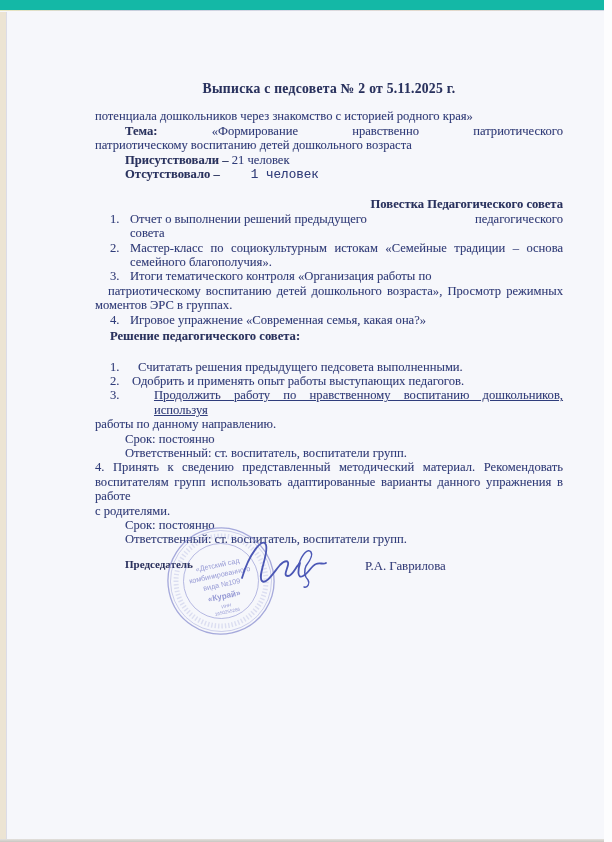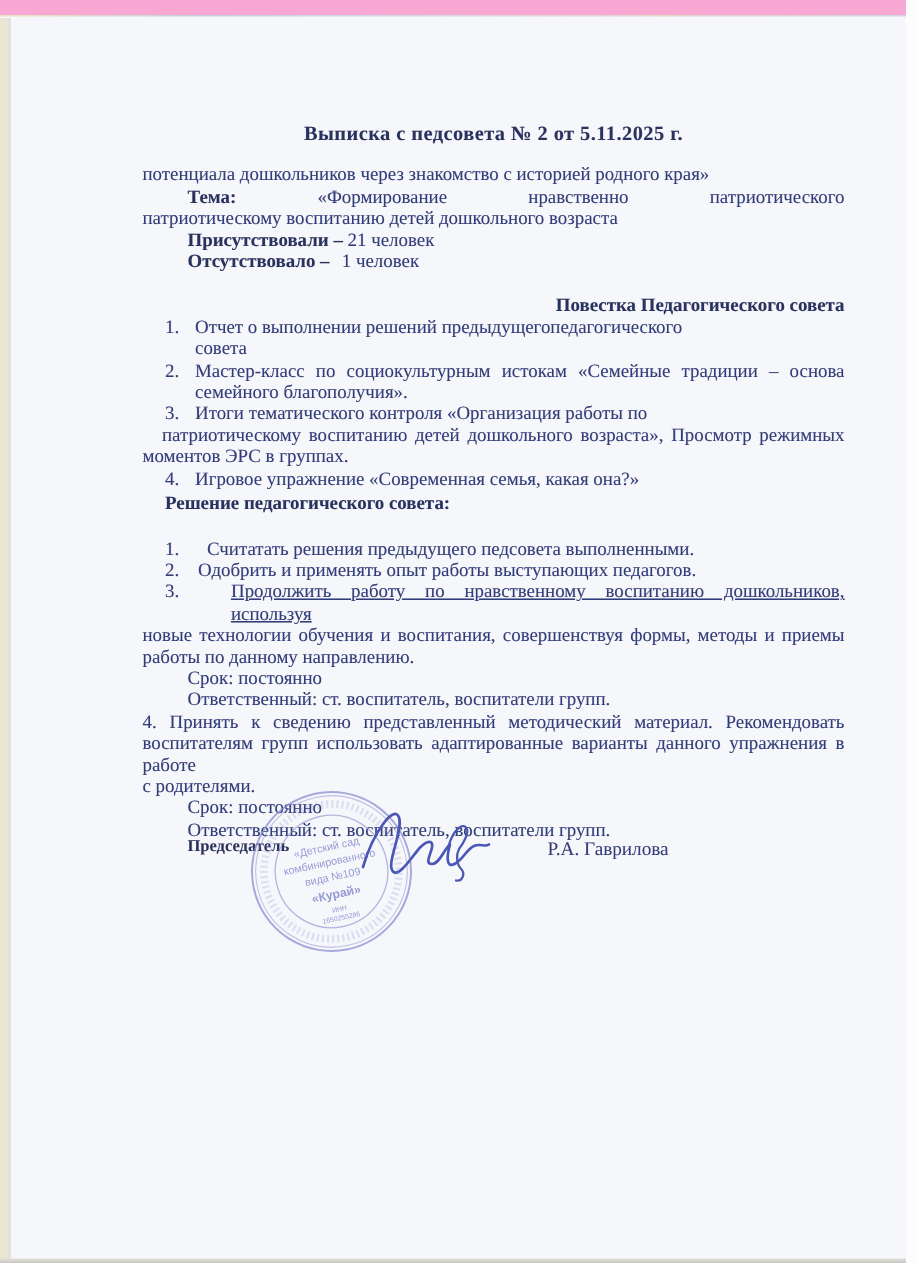--- a/index.html
+++ b/index.html
@@ -3,21 +3,21 @@
 <meta charset="utf-8">
 <style>
   html,body{margin:0;padding:0;}
   body{
     width:612px;height:842px;
     background:#fdfdfe;
     font-family:"Liberation Serif", serif;
   }
   .scan{
     position:relative;width:604px;height:842px;overflow:hidden;
-    background:#f9a8d4;
+    background:#14b8a6;
   }
   .paper{
     position:absolute;left:0;top:11px;right:0;bottom:0;
     background:#f6f7fb;
   }
   .top-edge{
     position:absolute;left:0;top:10px;width:612px;height:2px;
     background:linear-gradient(90deg,#e9e6c0 0%,#c7cedd 22%,#d9dae6 48%,#e4d9c9 72%,#cdd4e2 100%);
   }
   .left-strip{
@@ -40,33 +40,33 @@
   .title{
     text-align:center;font-weight:bold;color:#28325f;
     font-size:13.6px;letter-spacing:.3px;margin-bottom:13px;
   }
   .flexspread{display:flex;justify-content:space-between;}
   .gap-before-agenda{margin-top:15px;text-align:right;}
   .gap-before-decisions{margin-top:16px;}
   .li-row{display:flex;padding-left:15px;}
   .li-num{width:20px;flex:none;}
   .li-body{flex:1;}
-  .li-body-split{flex:1;display:flex;}
+  .li-body-split{flex:1;display:flex;justify-content:space-between;gap:35px;}
   .li-cont{padding-left:35px;}
   .hang{padding-left:13px;}
   .d-row{display:flex;padding-left:15px;}
   .d-num{width:22px;flex:none;}
   .d-row4{display:flex;}
   .d-num4{width:18px;flex:none;}
   .m8{margin-left:6px;}
   .m16{}
   .m24{margin-left:22px;text-decoration:underline;}
   .sub{padding-left:30px;}
   .dh{padding-left:15px;margin-top:2px;}
-  .absent-val{margin-left:5px;}
+  .absent-val{margin-left:28px;font-family:Liberation Mono, monospace;}
   .footer-label{
     position:absolute;left:125px;top:558px;color:#28325f;font-weight:bold;
     font-size:11px;font-family:"Liberation Serif", serif;
     text-shadow:0.3px 0 0 rgba(160,70,60,0.18);
   }
   .footer-name{
     position:absolute;left:365px;top:559px;color:#2f3d7c;
     font-size:12.8px;font-family:"Liberation Serif", serif;
     text-shadow:0.3px 0 0 rgba(160,70,60,0.18);
   }
@@ -147,21 +147,20 @@
 
     <div class="line d-row">
       <span class="d-num">2.</span>
       <span class="m16">Одобрить и применять опыт работы выступающих педагогов.</span>
     </div>
 
     <div class="line d-row">
       <span class="d-num">3.</span>
       <span class="li-body jl m24">Продолжить работу по нравственному воспитанию дошкольников, используя</span>
     </div>
-    <div class="line jl">новые технологии обучения и воспитания, совершенствуя формы, методы и приемы</div>
     <div class="line">работы по данному направлению.</div>
     <div class="line sub">Срок: постоянно</div>
     <div class="line sub">Ответственный: ст. воспитатель, воспитатели групп.</div>
 
     <div class="line d-row4">
       <span class="d-num4">4.</span>
       <span class="li-body jl">Принять к сведению представленный методический материал. Рекомендовать</span>
     </div>
     <div class="line jl">воспитателям групп использовать адаптированные варианты данного упражнения в работе</div>
     <div class="line">с родителями.</div>

